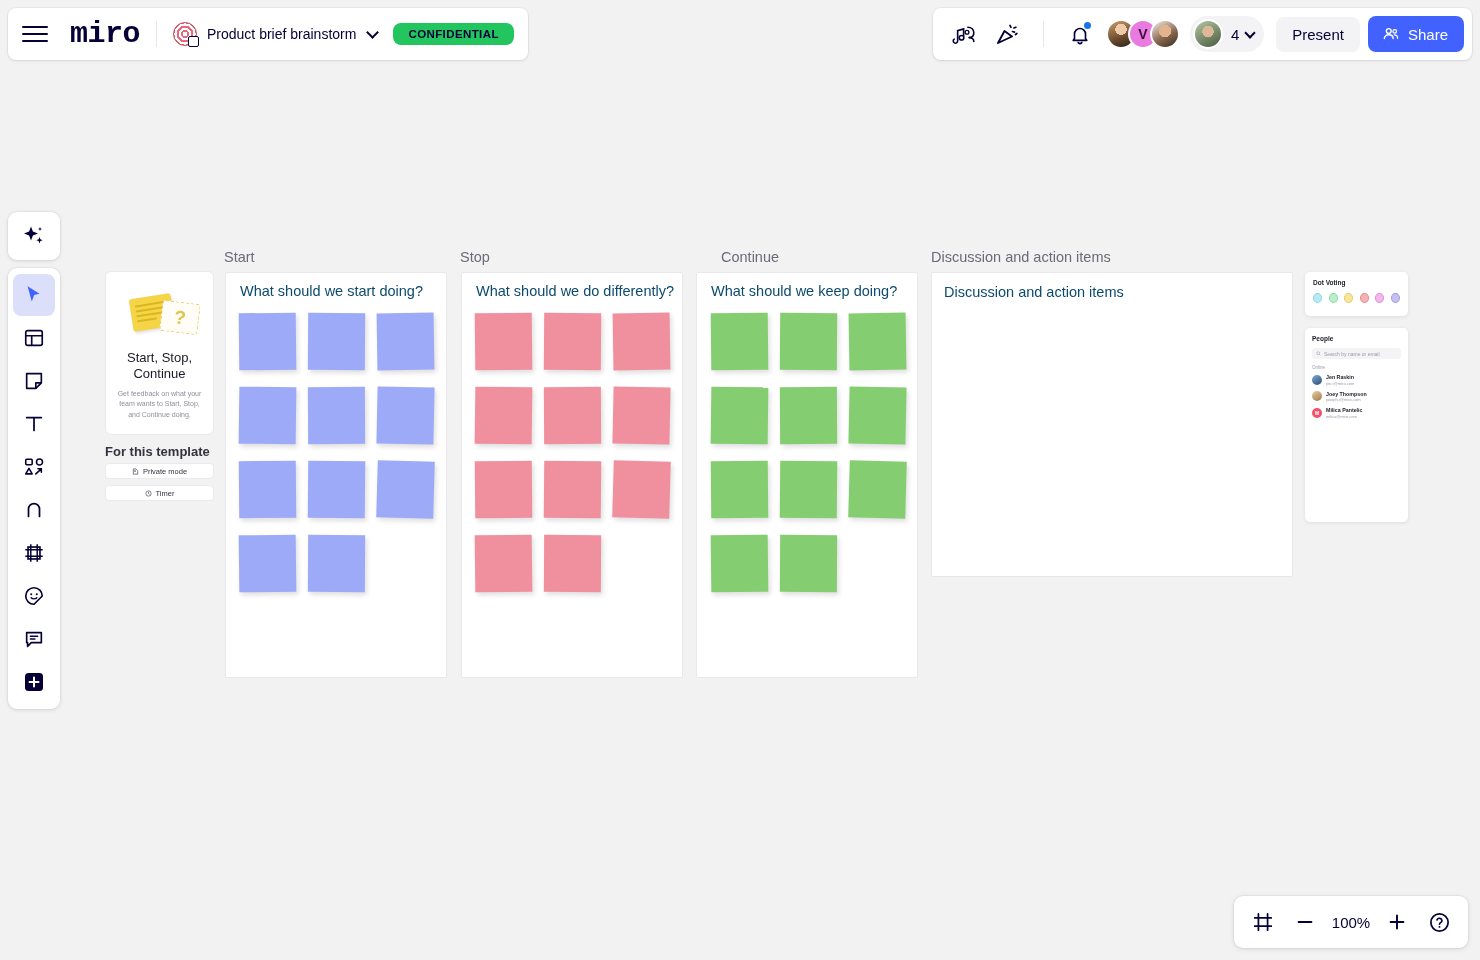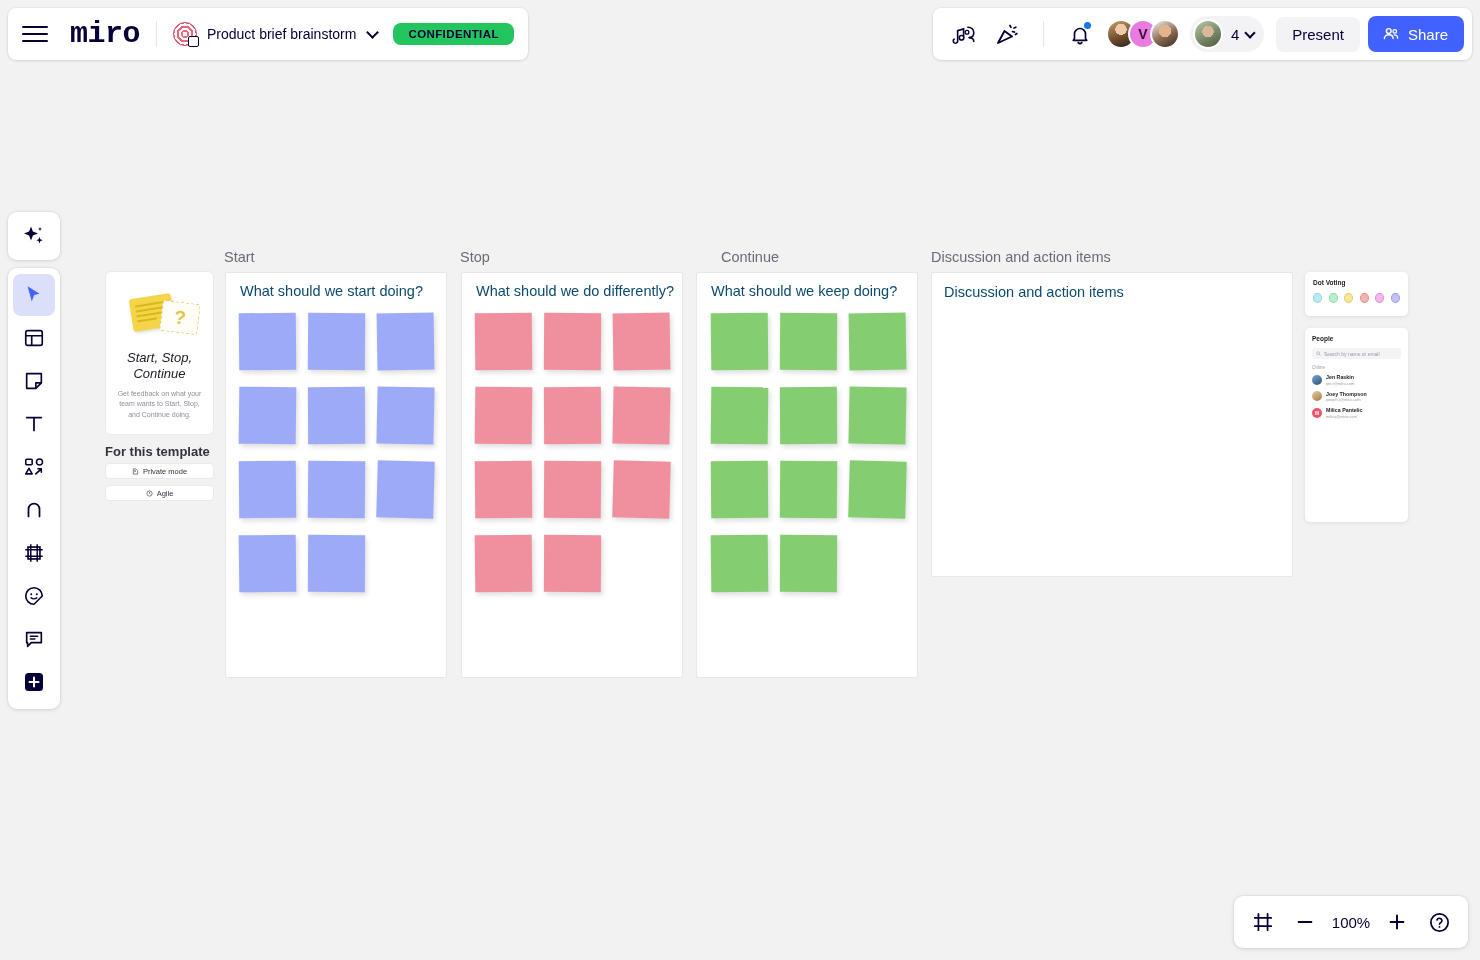--- a/index.html
+++ b/index.html
@@ -147,21 +147,21 @@
   }
   .card-y i { position:absolute; left:5px; height:2px; background:#d9b81f; border-radius:2px; display:block;}
   .card-w {
     position:absolute; width: 38px; height: 31px; background:#fffdf5;
     border: 1.6px dashed #e2cf7d; border-radius: 3px; transform: rotate(7deg);
     left: 46px; top: 20px; display:flex;align-items:center;justify-content:center;
     color:#e0c54e; font-size: 19px; font-weight: 700;
   }
   .tpl-title {
     font-size: 13px; color:#1a1a26; text-align:center; font-weight: 400;
-    line-height: 1.25; margin-bottom: 6px; font-style: italic;
+    line-height: 1.25; margin-bottom: 6px;
   }
   .tpl-desc {
     font-size: 7px; color:#8e8e9c; text-align:center; line-height: 1.5;
   }
   .tpl-section-label {
     position:absolute; left: 105px; top: 444px; font-size: 13px; font-weight:700; color:#33333f;
   }
   .tpl-btn {
     position:absolute; left: 105px; width: 109px; height: 16px;
     background:#fff; border:1px solid #eaeaee; border-radius: 4px;
@@ -248,21 +248,21 @@
         <path d="M3 2h6l4 4v8H3z" fill="none" stroke="#33333f" stroke-width="1.4"></path>
         <path d="M5 5.5h4M5 8h4" stroke="#33333f" stroke-width="1.2"></path>
       </svg>
     <span>Private mode</span>
   </div>
   <div class="tpl-btn" style="top:485px">
     <svg width="7" height="7" viewBox="0 0 16 16">
         <circle cx="8" cy="8" r="6" fill="none" stroke="#33333f" stroke-width="1.4"></circle>
         <path d="M8 4.5V8l2.3 1.6" stroke="#33333f" stroke-width="1.4" fill="none"></path>
       </svg>
-    <span>Agile</span>
+    <span>Timer</span>
   </div>
 
   <div class="frame-label" style="left:224px; top:249px">Start</div>
   <div class="frame" style="left:225px; top:272px; width:222px; height:406px"></div>
   <div class="frame-q" style="left:240px; top:283px">What should we start doing?</div>
 
   <div class="frame-label" style="left:460px; top:249px">Stop</div>
   <div class="frame" style="left:461px; top:272px; width:222px; height:406px"></div>
   <div class="frame-q" style="left:476px; top:283px">What should we do differently?</div>
 

